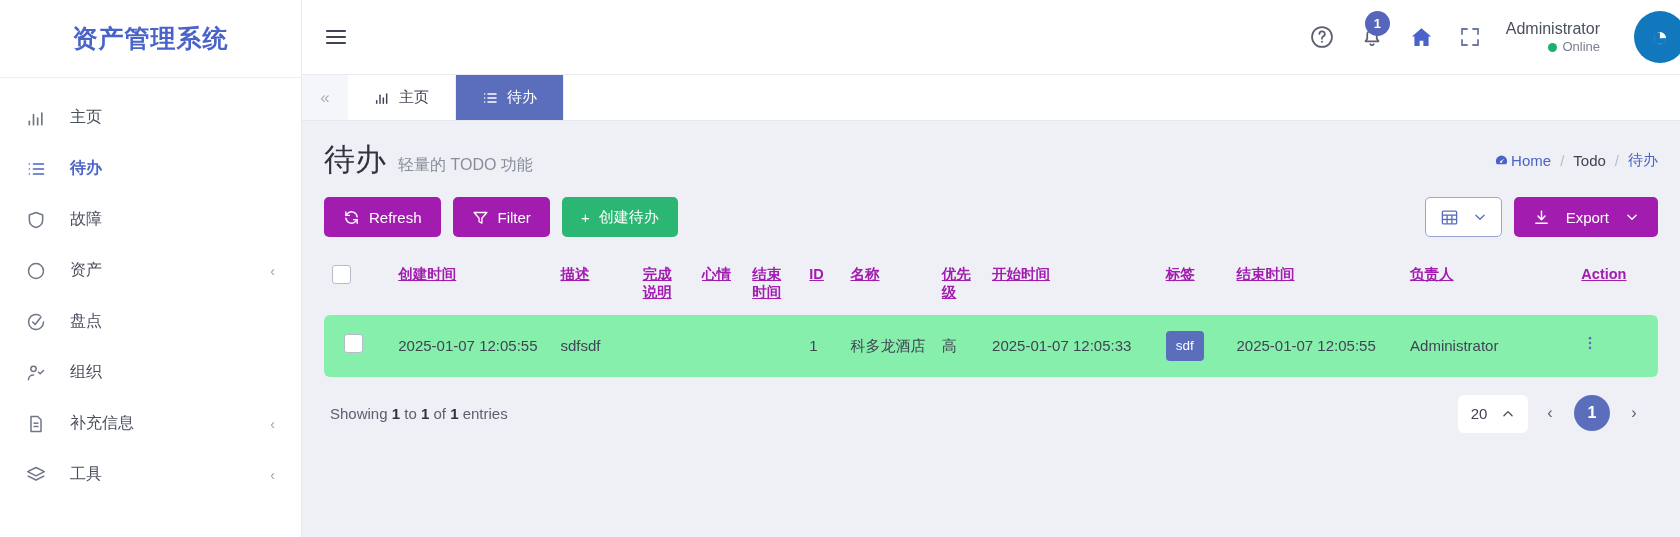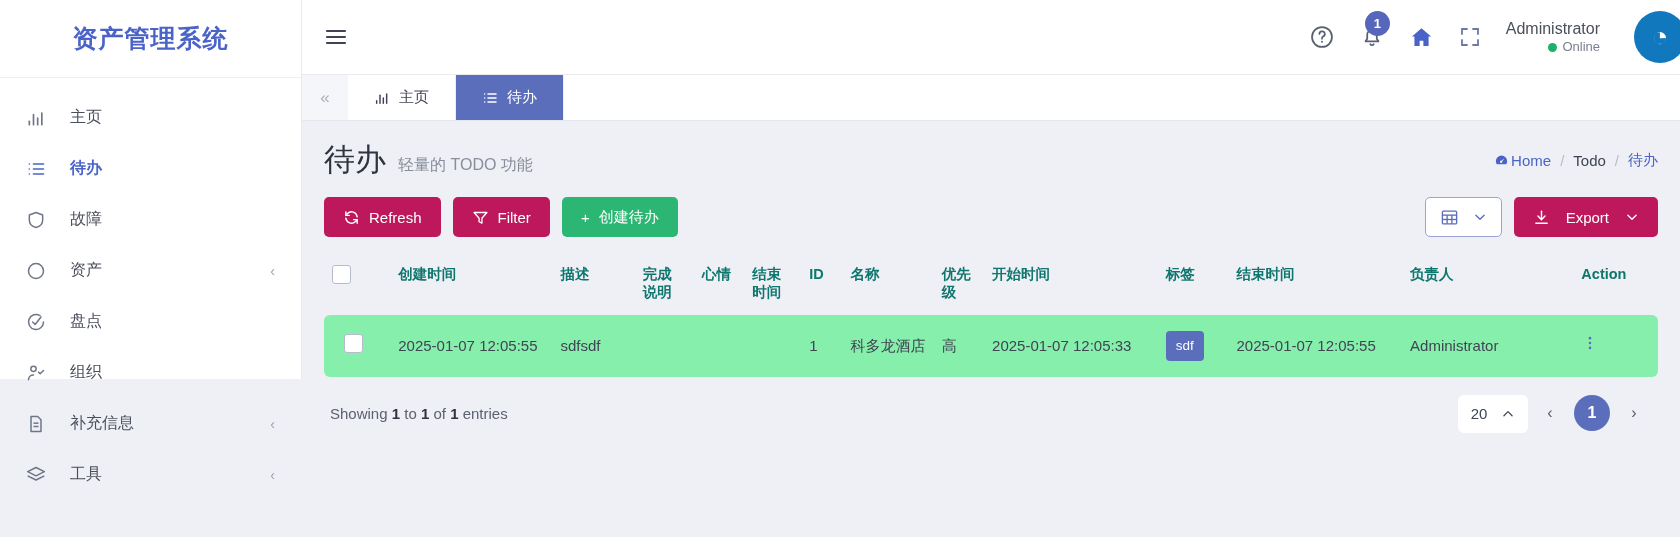--- a/index.html
+++ b/index.html
@@ -6,21 +6,21 @@
   html, body {
     width: 1680px; height: 537px;
     font-family: "Liberation Sans", "DejaVu Sans", sans-serif;
     background: #eef0f5;
     overflow: hidden;
   }
   .app { display: flex; width: 1680px; height: 537px; }
 
   
   .sidebar {
-    width: 302px; flex: 0 0 302px; height: 379px;
+    width: 302px; flex: 0 0 302px; height: 537px;
     background: #ffffff;
     border-right: 1px solid #e8eaf0;
     display: flex; flex-direction: column;
   }
   .brand {
     height: 78px; flex: 0 0 78px;
     display: flex; align-items: center; justify-content: center;
     border-bottom: 1px solid #eceef3;
   }
   .brand-text {
@@ -112,39 +112,40 @@
   .crumb-sep { color: #b9bdc8; }
   .crumb-cur { color: #4a63c8; }
 
   .toolbar { display: flex; align-items: center; margin-top: 16px; }
   .btn {
     height: 40px; border-radius: 5px; border: none; cursor: pointer;
     display: inline-flex; align-items: center; justify-content: center; gap: 9px;
     font-size: 15px; padding: 0 19px; color: #fff;
     font-family: inherit;
   }
-  .btn-blue { background: #be185d; }
+  .btn-blue { background: #a21caf; }
   .btn-green { background: #2bb673; }
   .toolbar-left { display: flex; gap: 12px; }
   .toolbar-right { margin-left: auto; display: flex; gap: 12px; }
   .btn-outline {
     height: 40px; min-width: 76px; border-radius: 5px;
     border: 1px solid #9aa5d6; background: #fff; color: #5a6ebc;
     display: inline-flex; align-items: center; justify-content: center; gap: 14px;
     cursor: pointer; padding: 0 14px; font-size: 15px;
   }
   .btn-split { display: inline-flex; align-items: center; gap: 16px; }
 
   
   .table-wrap { margin-top: 16px; }
   table { width: 100%; border-collapse: separate; border-spacing: 0; table-layout: fixed; }
   thead th {
-    font-size: 14.5px; color: #0f766e; font-weight: 700;
+    font-size: 14.5px; color: #a21caf; font-weight: 700;
     text-align: left; padding: 12px 8px 14px 8px; vertical-align: top;
     line-height: 1.25;
+    text-decoration: underline;
   }
   thead th.num { text-align: left; }
   .row-card td {
     background: #86efac; font-size: 15px; color: #3f4552;
     padding: 16px 8px; vertical-align: middle; line-height: 1.45;
   }
   .row-card td:first-child { border-radius: 6px 0 0 6px; padding-left: 20px; }
   .row-card td:last-child  { border-radius: 0 6px 6px 0; }
   .chk {
     width: 19px; height: 19px; border: 1px solid #b6bccb; border-radius: 3px;

